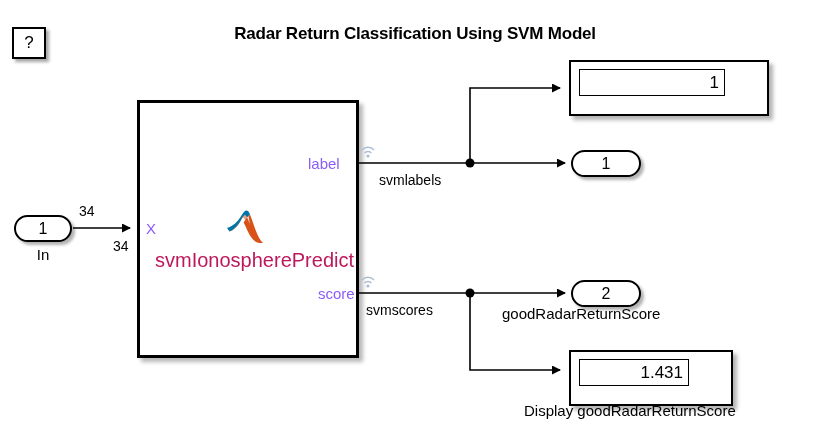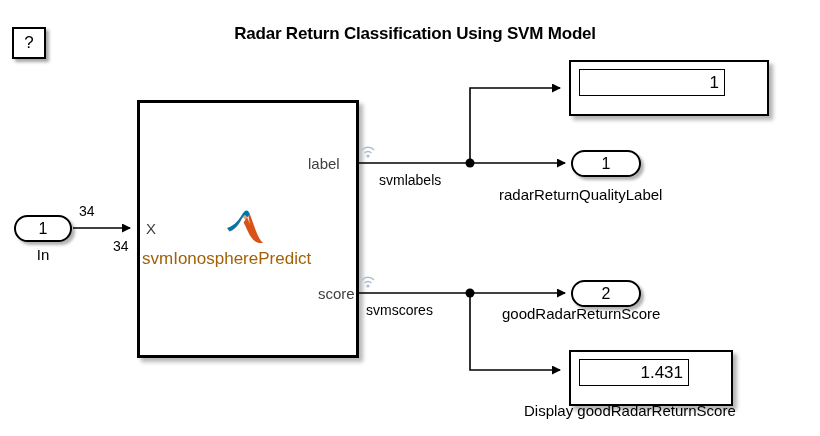--- a/index.html
+++ b/index.html
@@ -63,30 +63,30 @@
     width: 222px;
     height: 258px;
     background: #ffffff;
     border: 3px solid #000000;
     box-sizing: border-box;
     box-shadow: 4px 4px 4px rgba(0,0,0,0.28);
   }
   .port-label {
     position: absolute;
     font-size: 15px;
-    color: #404040;
+    color: #8b5cf6;
   }
   .fcn-name {
     position: absolute;
     left: 142px;
     top: 249px;
     width: 212px;
-    text-align: left;
-    font-size: 17px;
-    color: #a16207;
+    text-align: right;
+    font-size: 20px;
+    color: #be185d;
   }
   .matlab-logo {
     position: absolute;
     left: 226px;
     top: 209px;
     width: 40px;
     height: 36px;
   }
 
   
@@ -233,21 +233,20 @@
   </svg>
   <div class="sig-label" style="left:366px; top:302px;">svmscores</div>
 
   <div class="display-block" style="left:569px; top:60px; width:200px; height:56px;">
     <div class="display-inner">1</div>
   </div>
 
   <div class="port-block" style="left:571px; top:150px; width:70px; height:27px;">
     <span>1</span>
   </div>
-  <div class="caption" style="left:499px; top:186px;">radarReturnQualityLabel</div>
 
   <div class="port-block" style="left:571px; top:280px; width:70px; height:27px;">
     <span>2</span>
   </div>
   <div class="caption" style="left:502px; top:305px;">goodRadarReturnScore</div>
 
   <div class="display-block" style="left:569px; top:350px; width:164px; height:56px;">
     <div class="display-inner">1.431</div>
   </div>
   <div class="caption" style="left:524px; top:402px;">Display goodRadarReturnScore</div>

